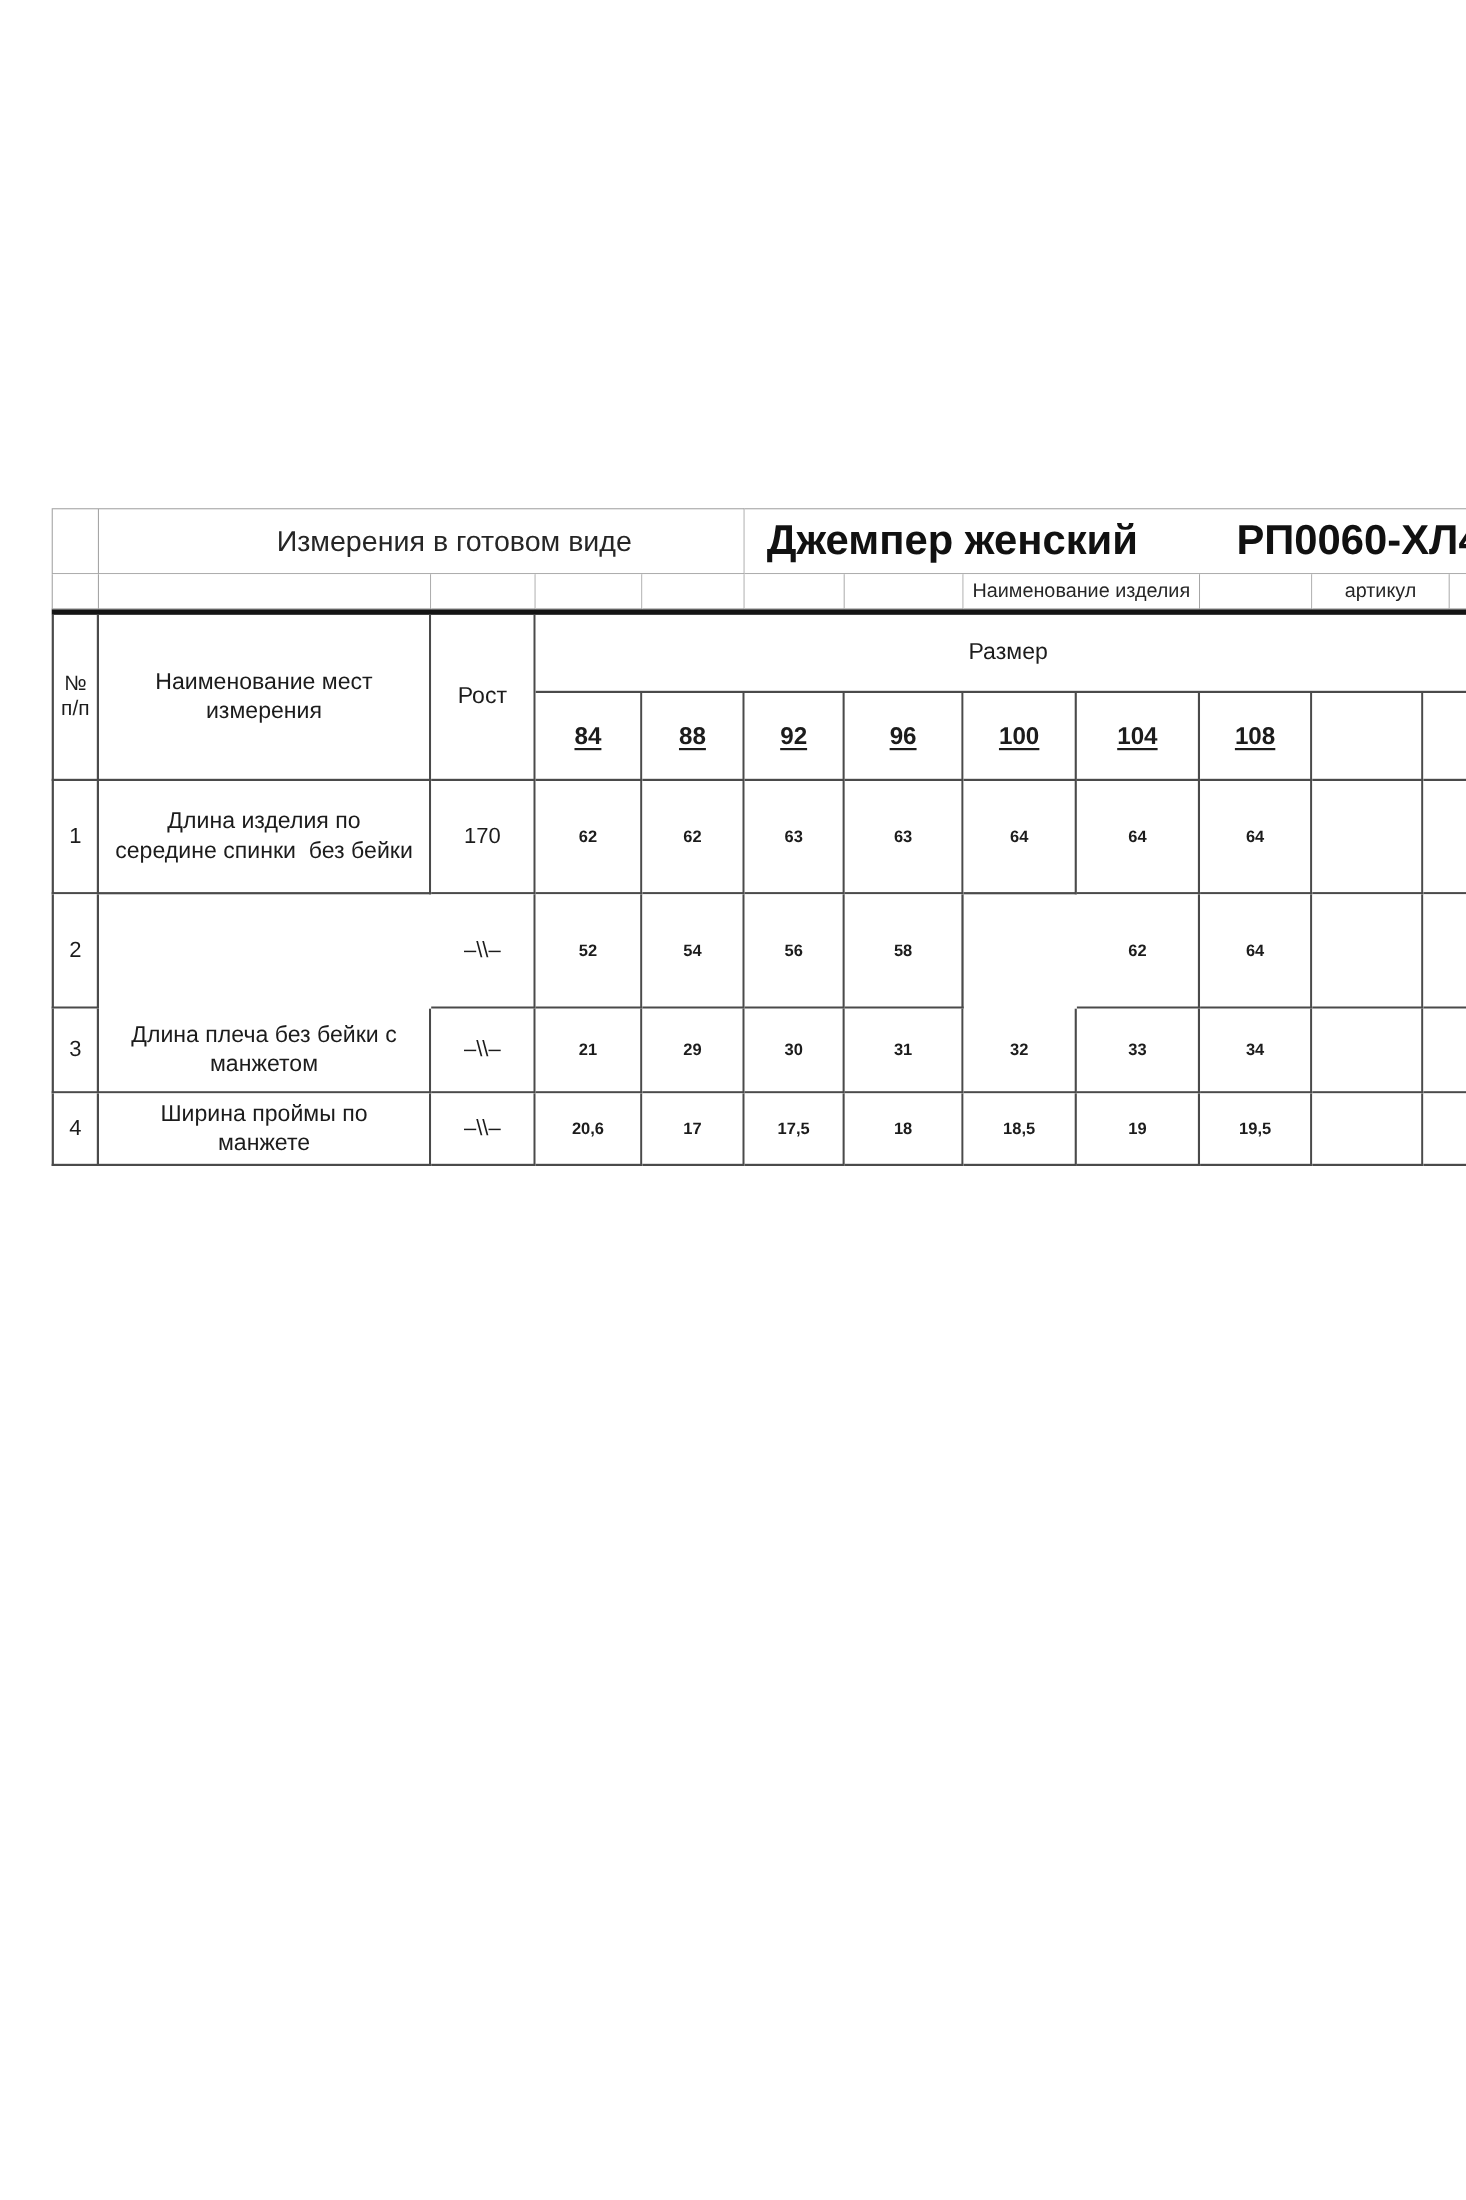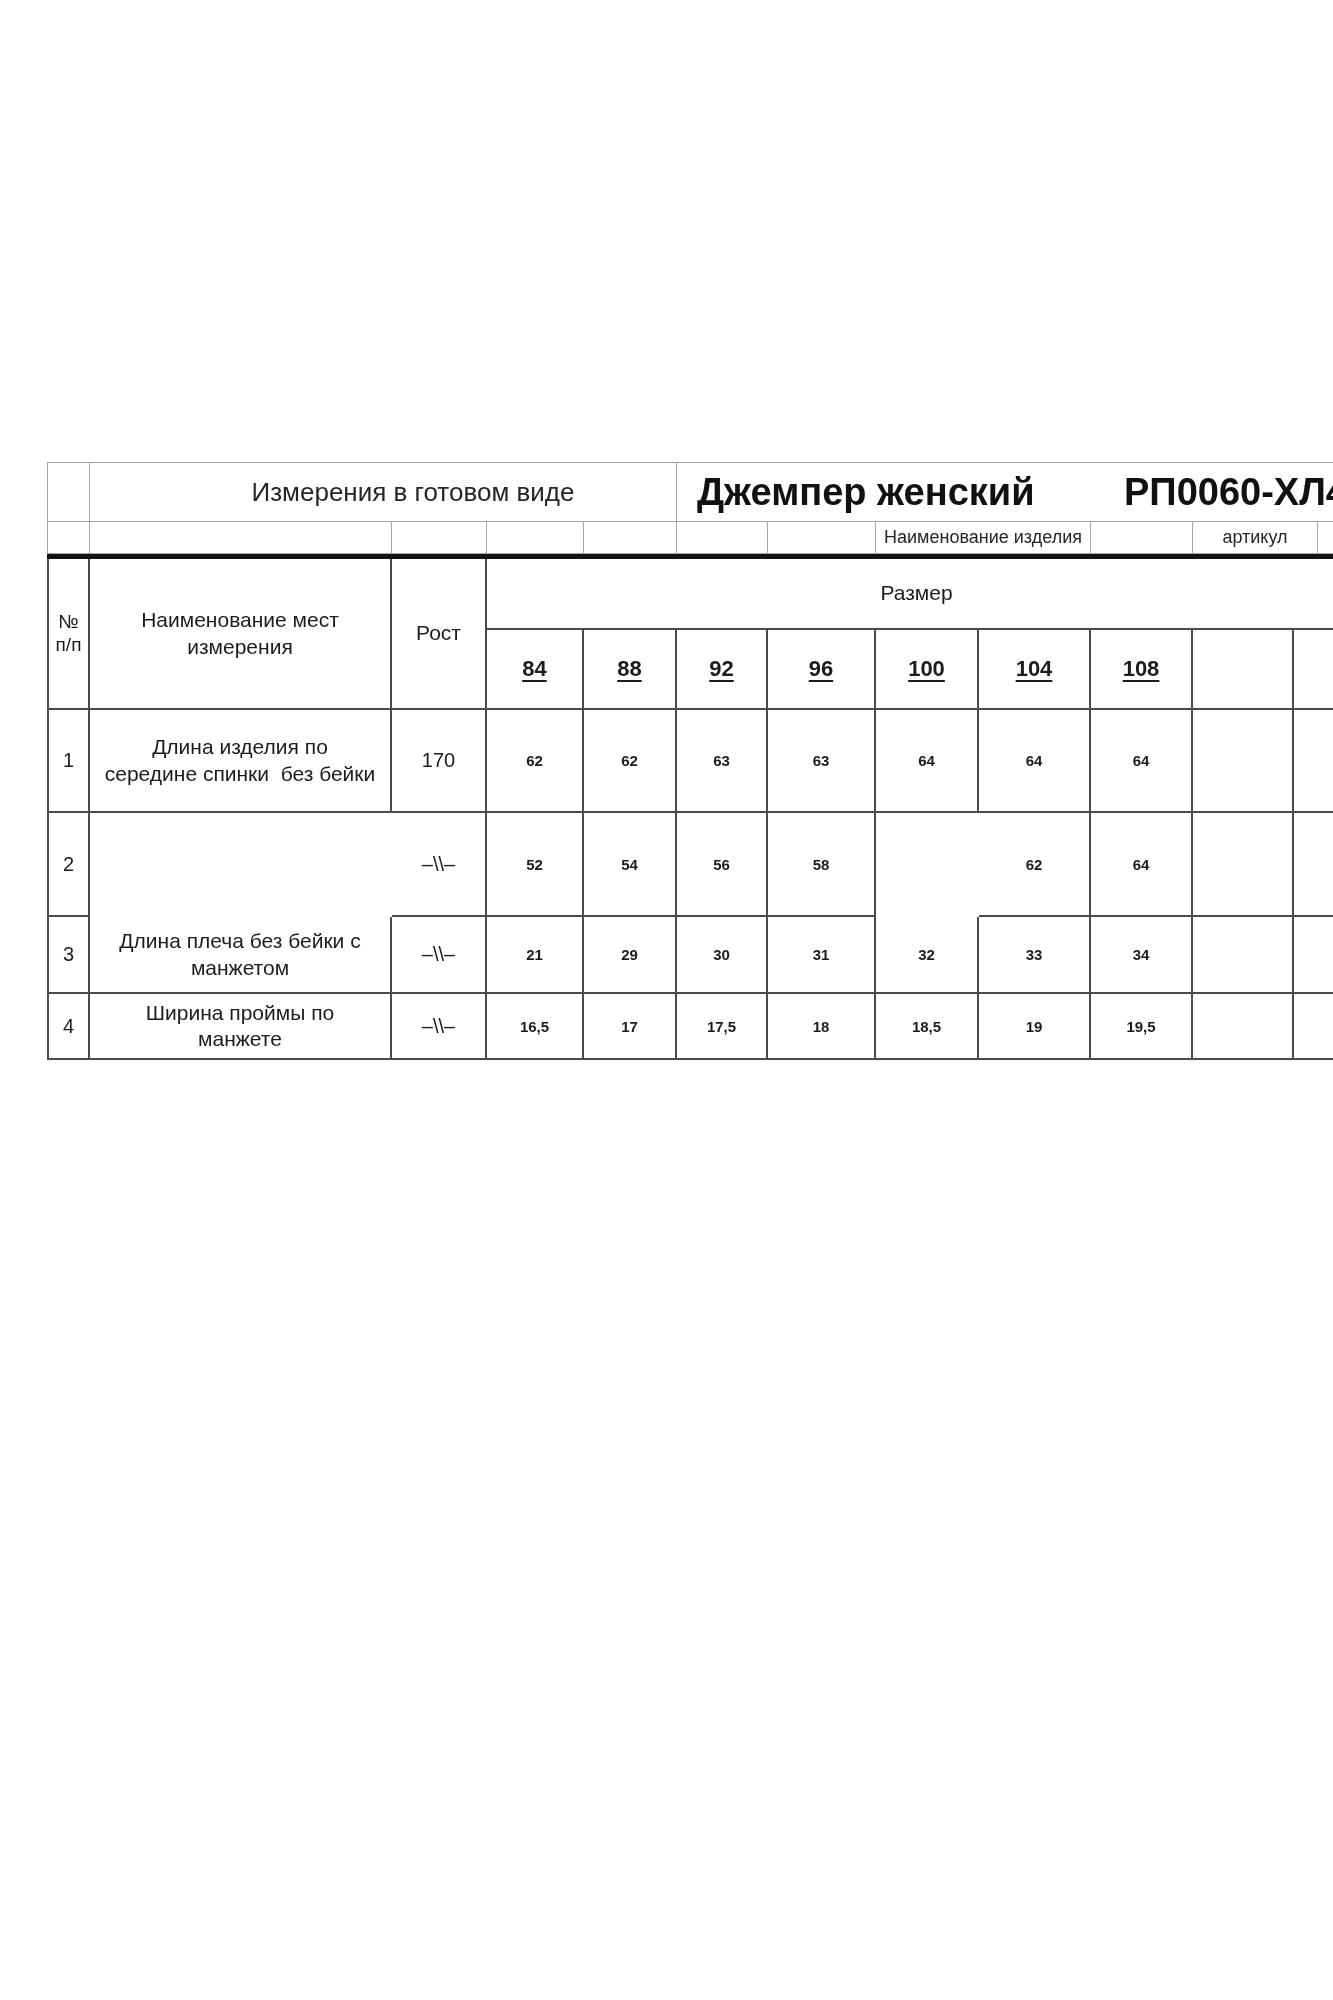--- a/index.html
+++ b/index.html
@@ -110,21 +110,21 @@
   <div class="c dk val" style="grid-area:8/7/9/8">31</div>
   <div class="c dk val" style="grid-area:8/8/9/9">32</div>
   <div class="c dk val" style="grid-area:8/9/9/10">33</div>
   <div class="c dk val" style="grid-area:8/10/9/11">34</div>
   <div class="c dk" style="grid-area:8/11/9/12"></div>
   <div class="c dk" style="grid-area:8/12/9/14"></div>
 
   <div class="c dk first rownum" style="grid-area:9/1/10/2">4</div>
   <div class="c dk name" style="grid-area:9/2/10/3">Ширина проймы по манжете</div>
   <div class="c dk rost" style="grid-area:9/3/10/4">–\\–</div>
-  <div class="c dk val" style="grid-area:9/4/10/5">16,5</div>
+  <div class="c dk val" style="grid-area:9/4/10/5">20,6</div>
   <div class="c dk val" style="grid-area:9/5/10/6">17</div>
   <div class="c dk val" style="grid-area:9/6/10/7">17,5</div>
   <div class="c dk val" style="grid-area:9/7/10/8">18</div>
   <div class="c dk val" style="grid-area:9/8/10/9">18,5</div>
   <div class="c dk val" style="grid-area:9/9/10/10">19</div>
   <div class="c dk val" style="grid-area:9/10/10/11">19,5</div>
   <div class="c dk" style="grid-area:9/11/10/12"></div>
   <div class="c dk" style="grid-area:9/12/10/14"></div>
 
 </div>

